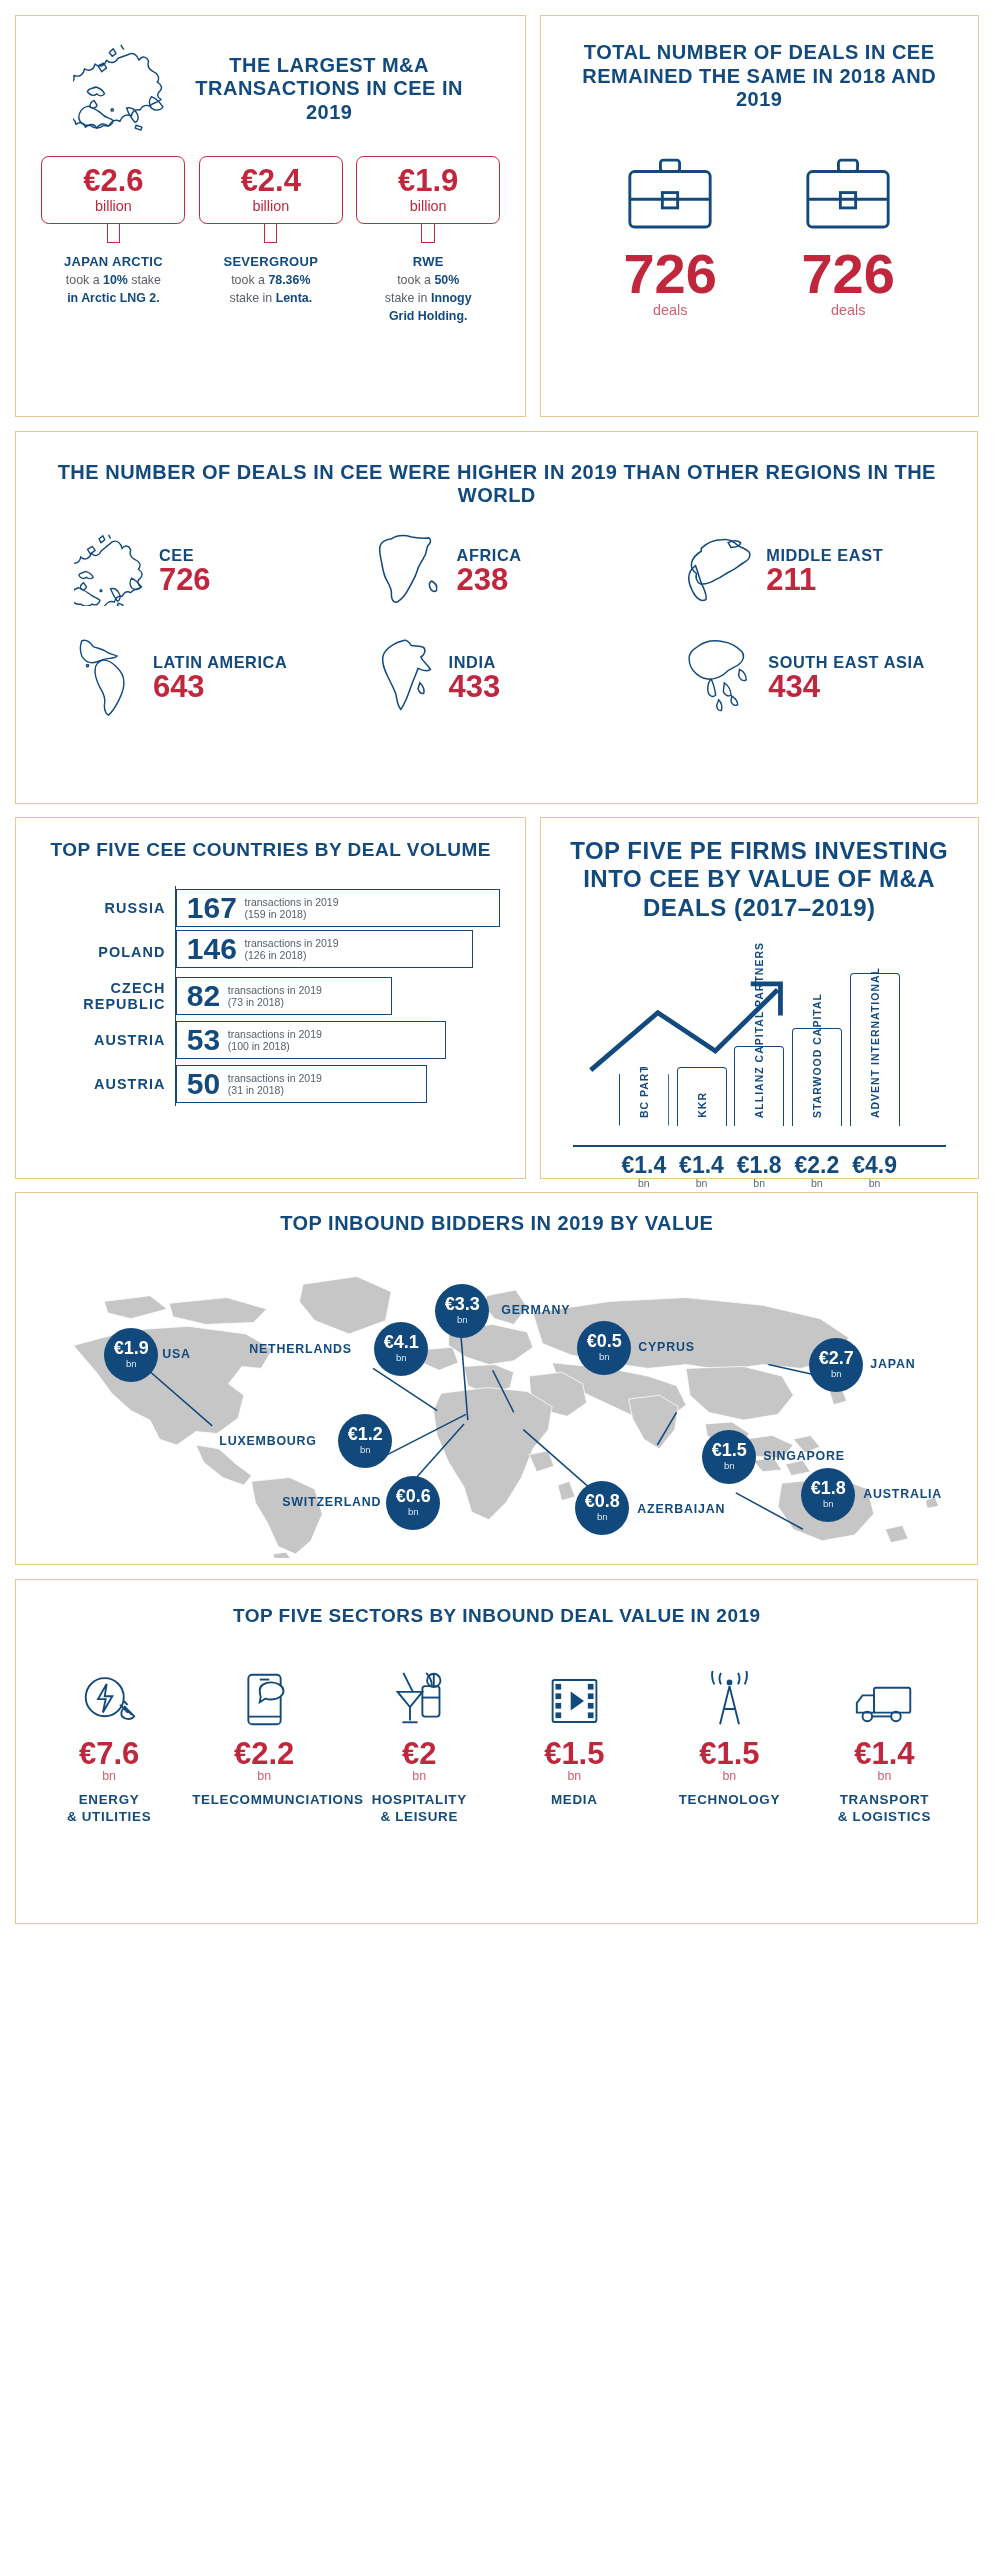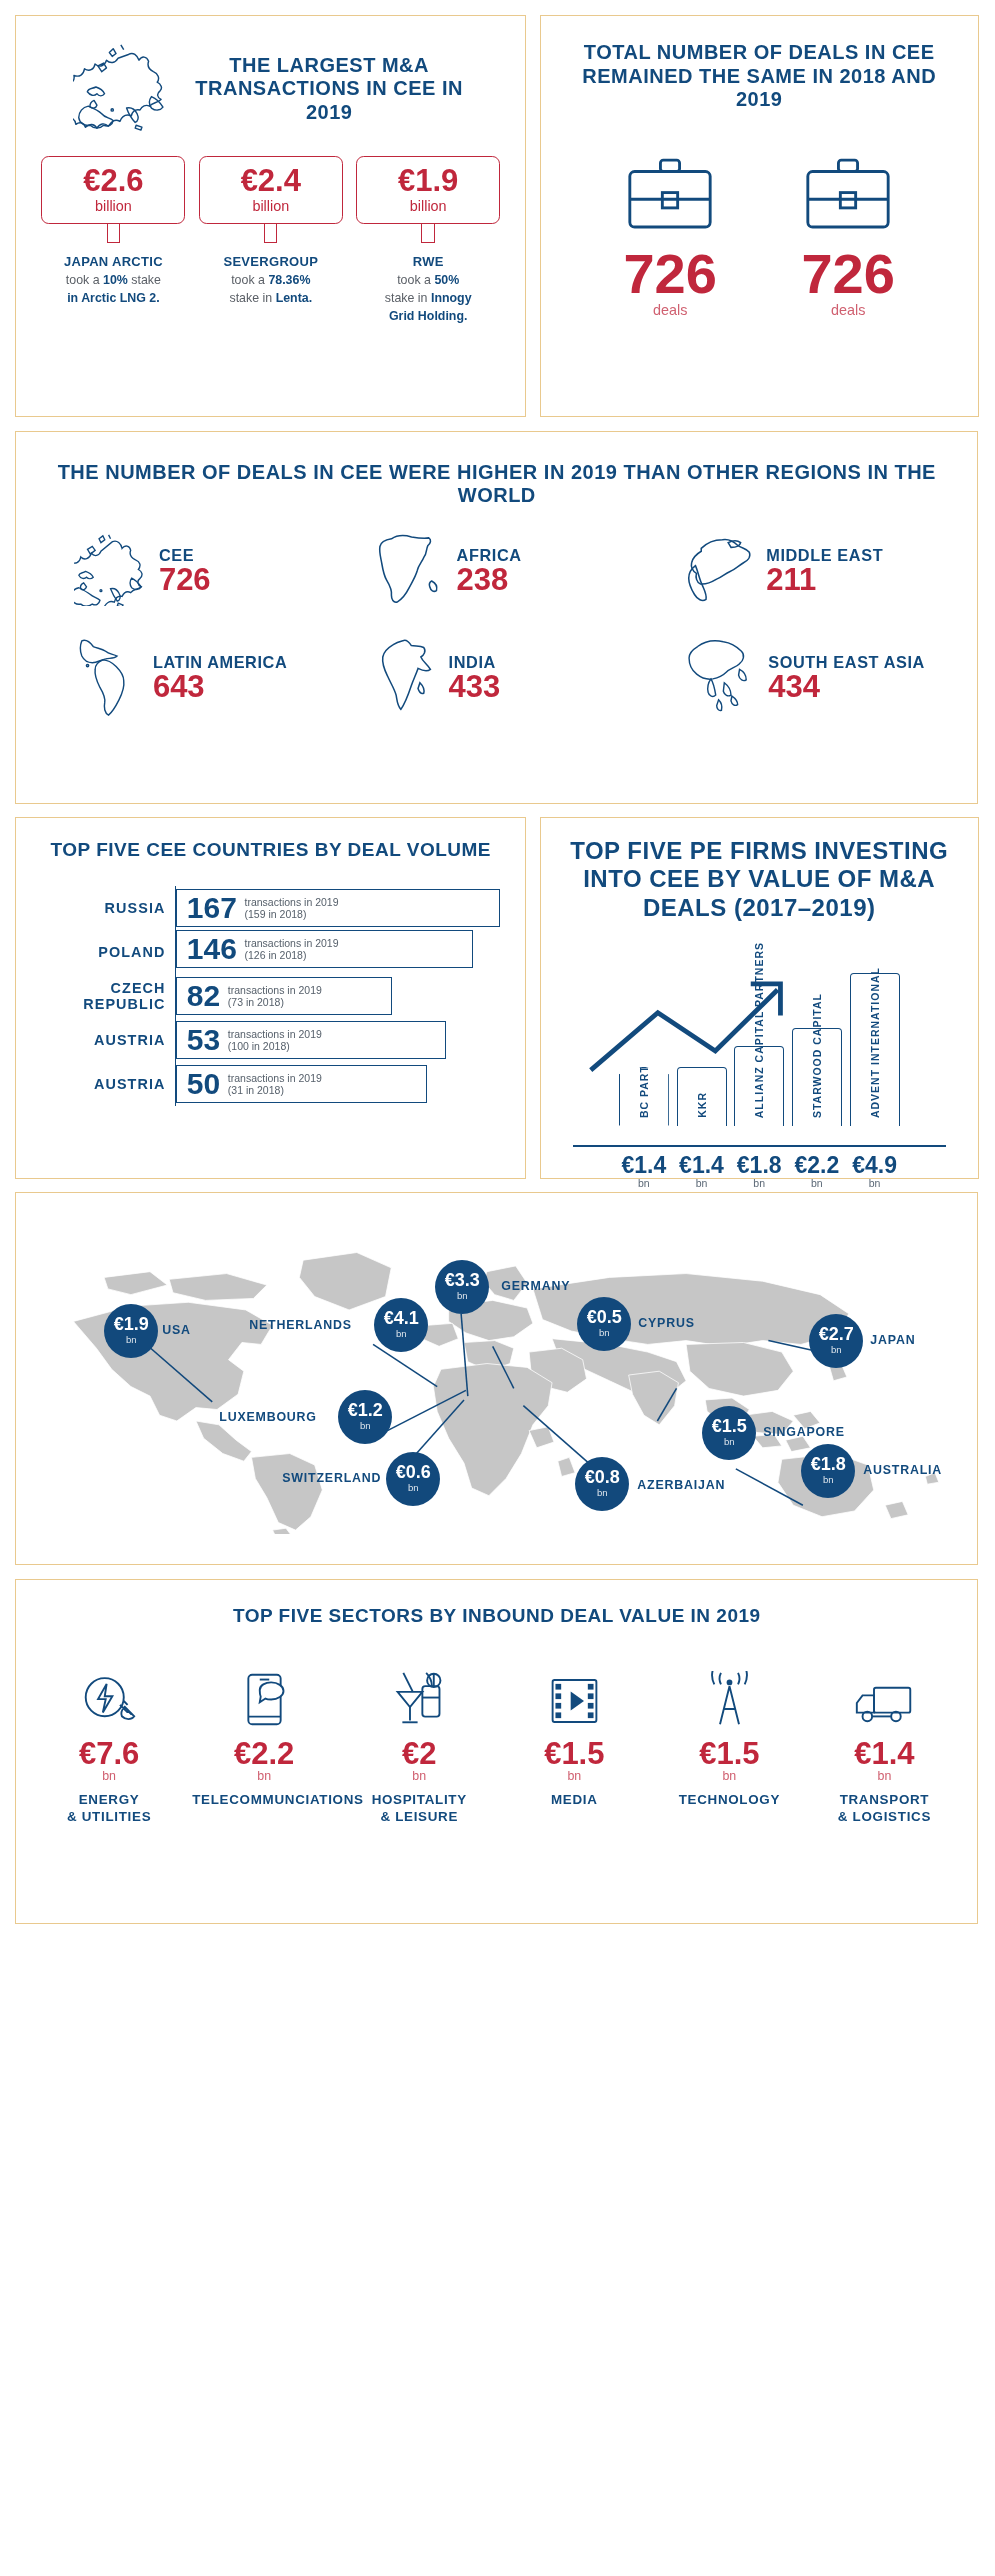--- a/index.html
+++ b/index.html
@@ -402,20 +402,21 @@
         </div>
         <div class="peval">
           <div class="v">€4.9</div>
           <div class="u">bn</div>
         </div>
       </div>
     </div>
   </div>
 
   <div class="panel" id="p6">
+    <h2 class="title">TOP INBOUND BIDDERS IN 2019 BY VALUE</h2>
     <div class="mapwrap">
       <svg class="mapsvg" width="963" height="316" viewBox="0 0 1006 330">
         <g fill="#c6c6c6" stroke="#ffffff" stroke-width="0.8">
 
           <path d="M60 108 L120 92 L180 88 L240 96 L268 112 L256 132 L236 130 L222 148 L238 160 L232 184 L210 200 L188 198 L168 212 L150 206 L140 186 L120 176 L100 158 L84 136 Z"></path>
           <path d="M160 64 L220 58 L262 70 L248 84 L198 86 L164 78 Z"></path>
           <path d="M92 62 L140 56 L158 70 L120 80 L96 74 Z"></path>
 
           <path d="M300 44 L356 36 L392 52 L386 82 L348 96 L312 82 L296 62 Z"></path>
 

